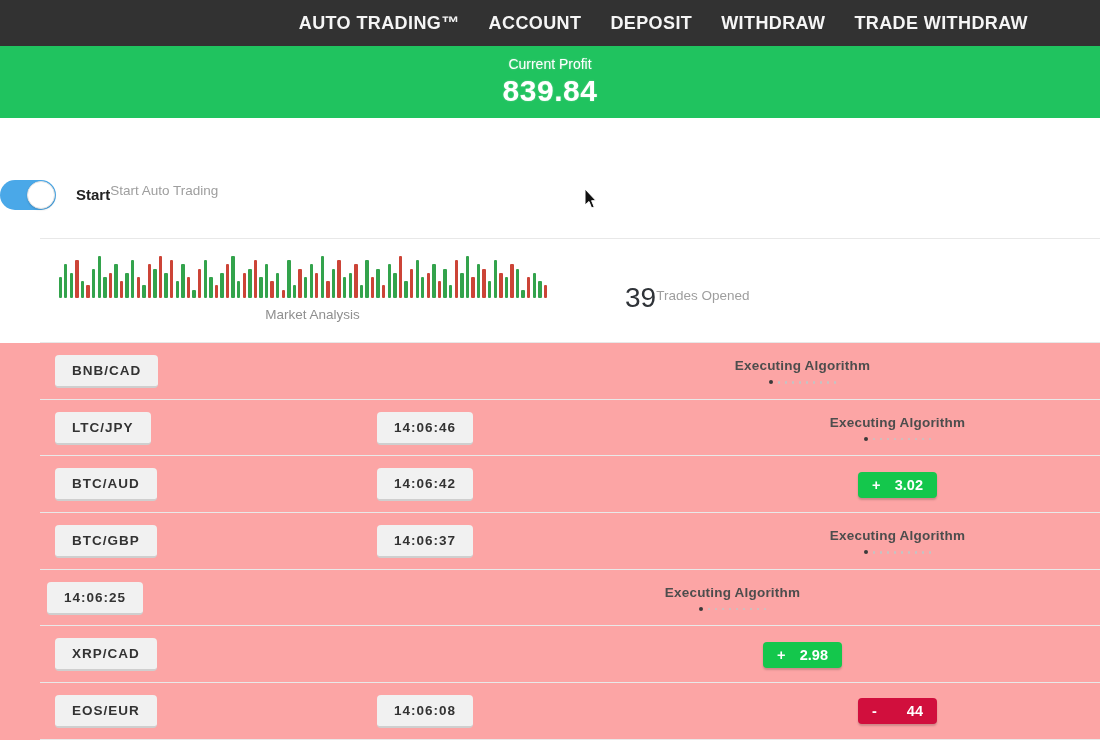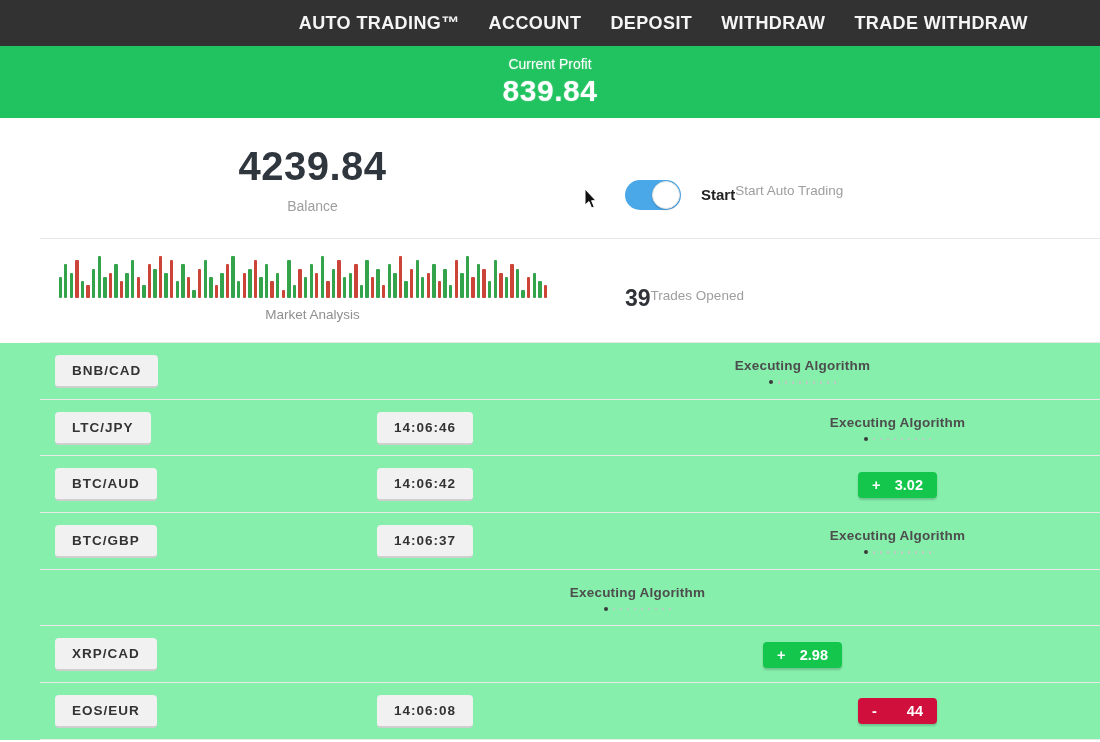--- a/index.html
+++ b/index.html
@@ -57,28 +57,28 @@
 
   .bars {
     display:flex; align-items:flex-end; gap:2.2px;
     height:42px; margin-top:17px; width:508px;
   }
   .bar { width:3.4px; border-radius:1px; }
   .bar-g { background:#33a34c; }
   .bar-r { background:#cc4437; }
   .analysis-label { font-size:13.5px; color:#8f8f8f; margin-top:9px; }
 
-  .trades-value { font-size:23px; font-weight:bold; color:#2f3338; margin-top:15px; }
+  .trades-value { font-size:28px; font-weight:normal; color:#2f3338; margin-top:15px; }
   .trades-label { font-size:13.5px; color:#9e9e9e; margin-top:9px; }
 
   
   .trades { }
   .trade-row {
     height:56.7px; display:flex; align-items:center;
-    background:#86efac; position:relative;
+    background:#fca5a5; position:relative;
   }
   .trade-row::after {
     content:""; position:absolute; left:40px; right:0; bottom:0;
     height:1px; background:#e9e9e9;
   }
   .col-pair { width:330px; padding-left:55px; }
   .col-time { width:190px; display:flex; justify-content:center; }
   .col-status { flex:1; display:flex; justify-content:center; padding-left:175px; }
 
   .chip {
@@ -119,24 +119,20 @@
 
     <div class="nav-item">TRADE WITHDRAW</div>
   </div>
 
 <div class="banner" style="background: rgb(32, 195, 95);">
   <div class="banner-label">Current Profit</div>
   <div class="banner-value">839.84</div>
 </div>
 
 <div class="row-summary">
-  <div class="col-left">
-    <div class="balance-value">4239.84</div>
-    <div class="balance-label">Balance</div>
-  </div>
   <div class="col-right">
     <div class="toggle-row">
       <div class="toggle" style="background: rgb(74, 168, 232);">
         <div class="toggle-knob"></div>
       </div>
       <div class="toggle-label">Start</div>
     </div>
     <div class="auto-label">Start Auto Trading</div>
   </div>
 </div>
@@ -335,20 +331,23 @@
             <span class="dot"></span>
             <span class="dot"></span>
             <span class="dot"></span>
           </div>
         </div>
 
       </div>
     </div>
 
     <div class="trade-row">
+      <div class="col-time">
+        <span class="chip">14:06:25</span>
+      </div>
       <div class="col-status">
         <div class="status-exec">
           <div class="exec-label">Executing Algorithm</div>
           <div class="dots">
             <span class="dot dot-active"></span>
             <span class="dot"></span>
             <span class="dot"></span>
             <span class="dot"></span>
             <span class="dot"></span>
             <span class="dot"></span>

